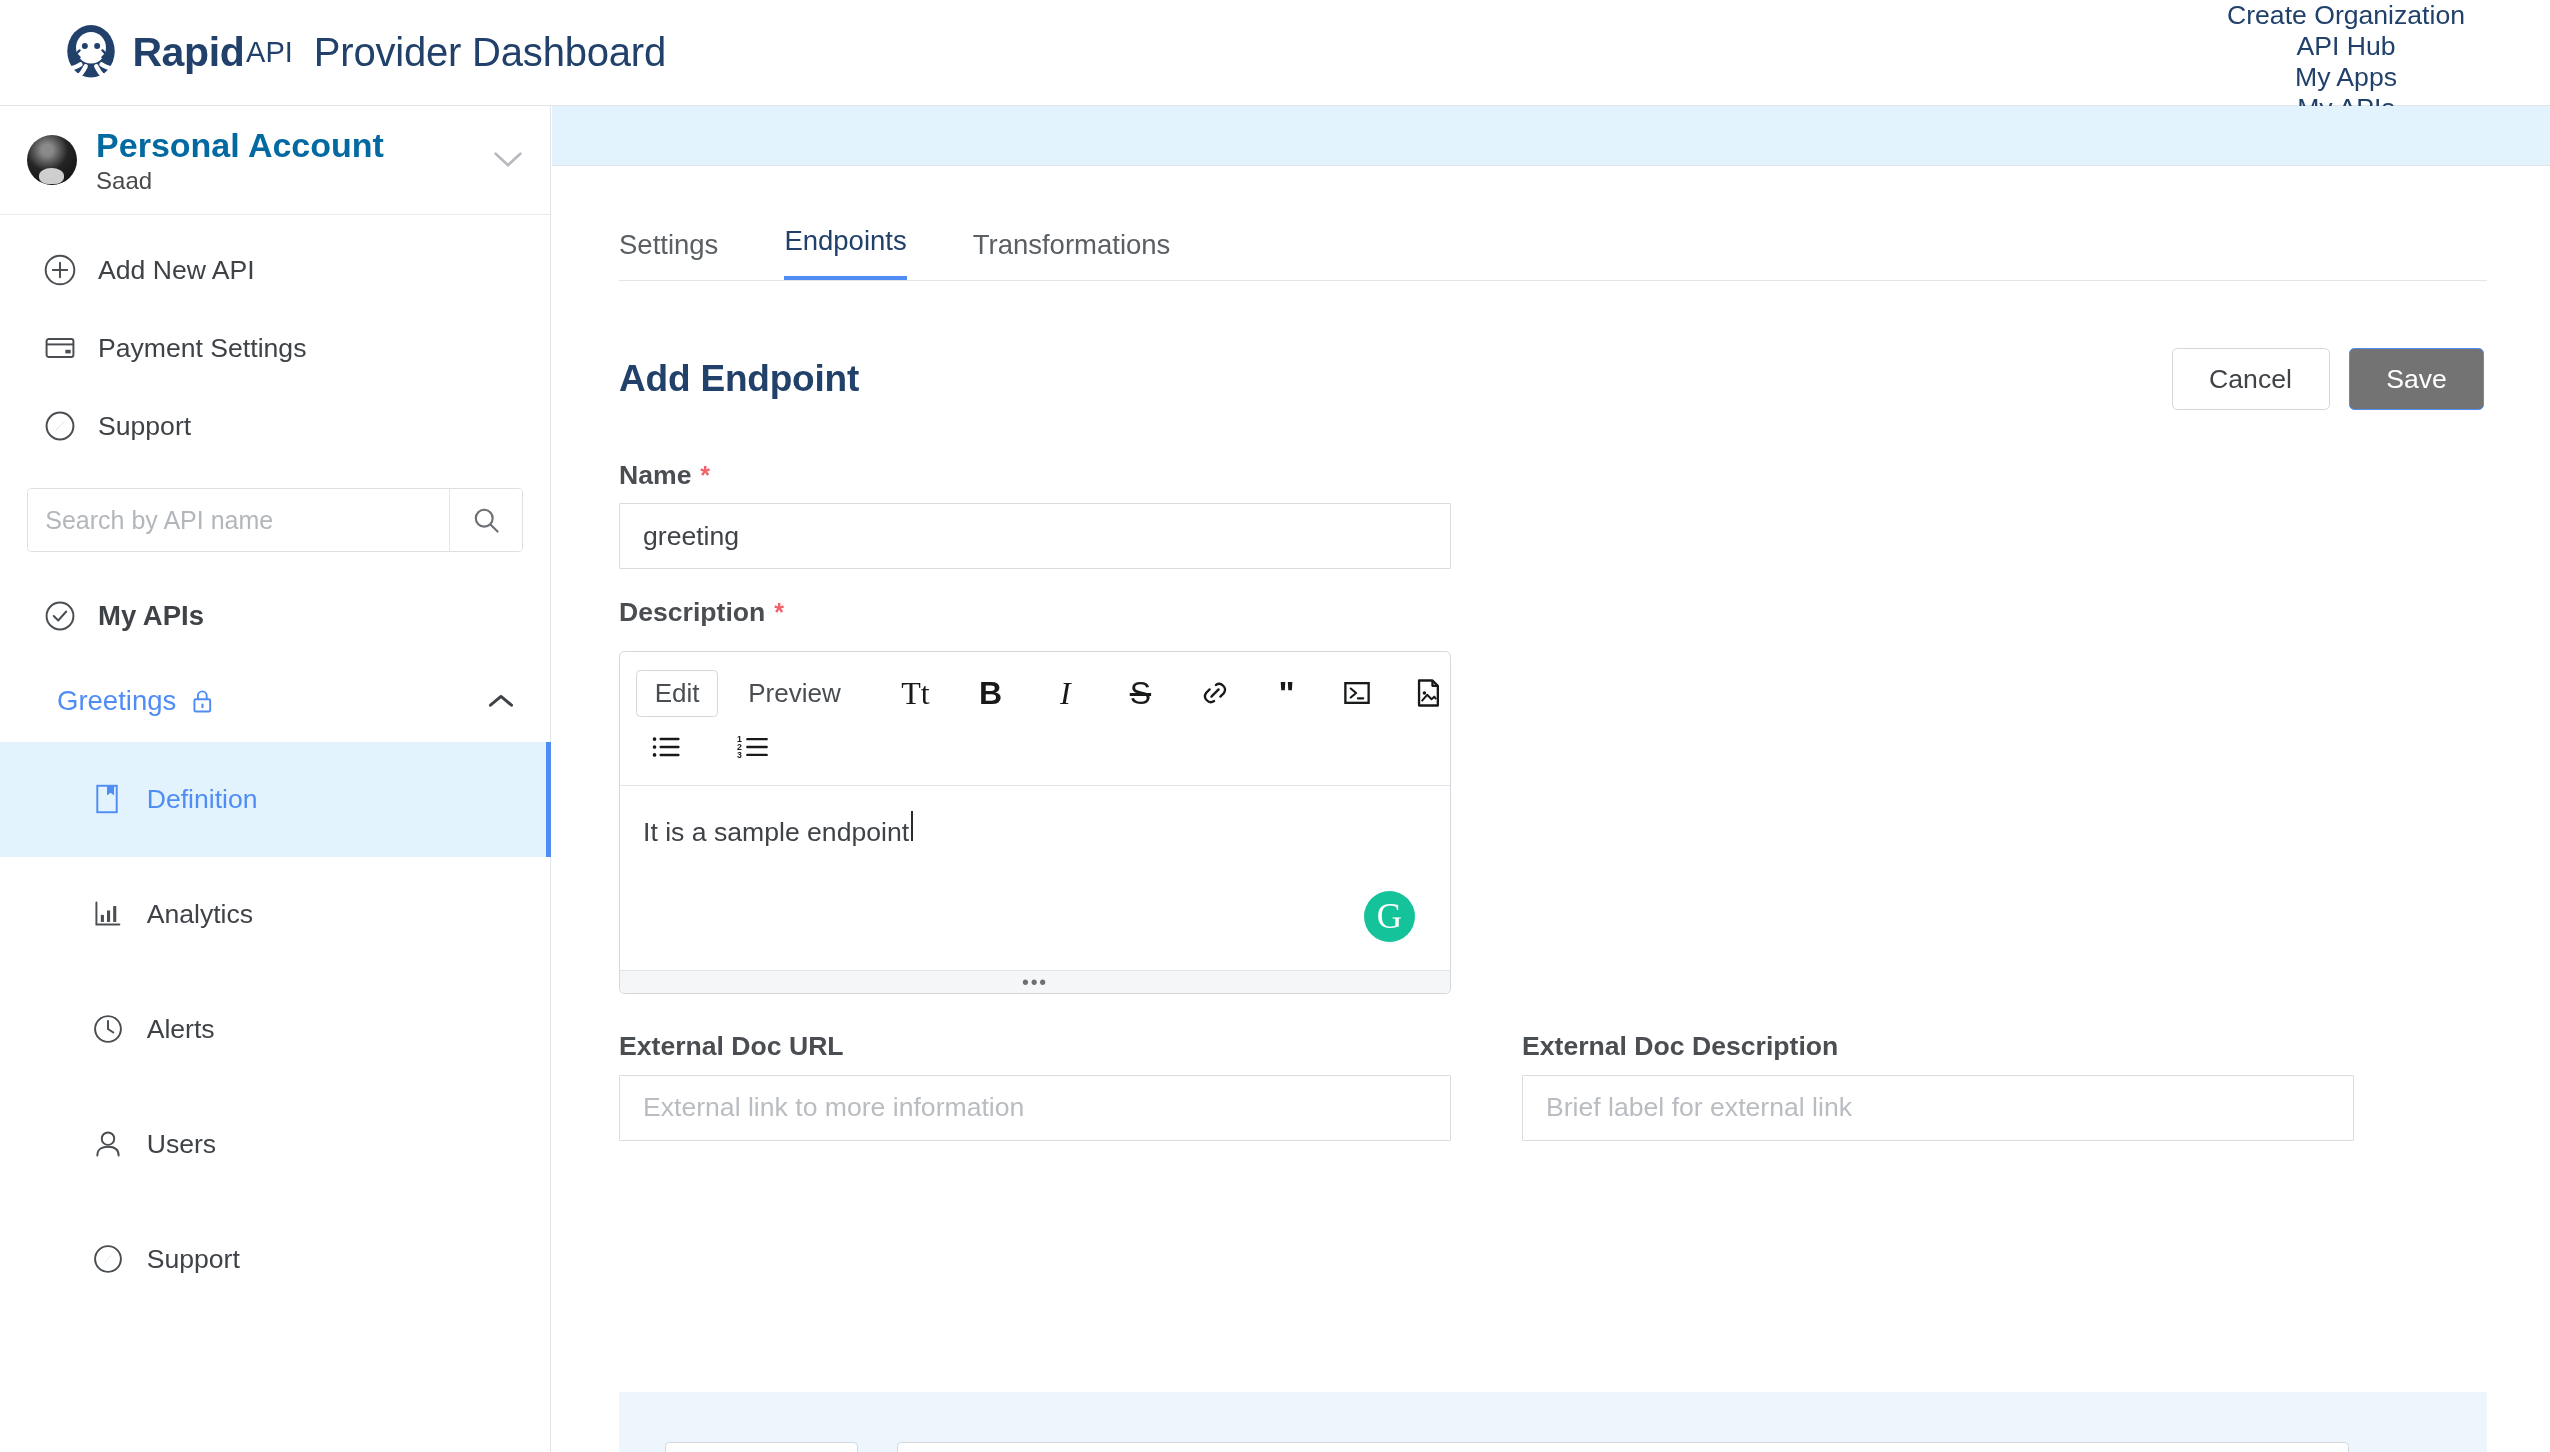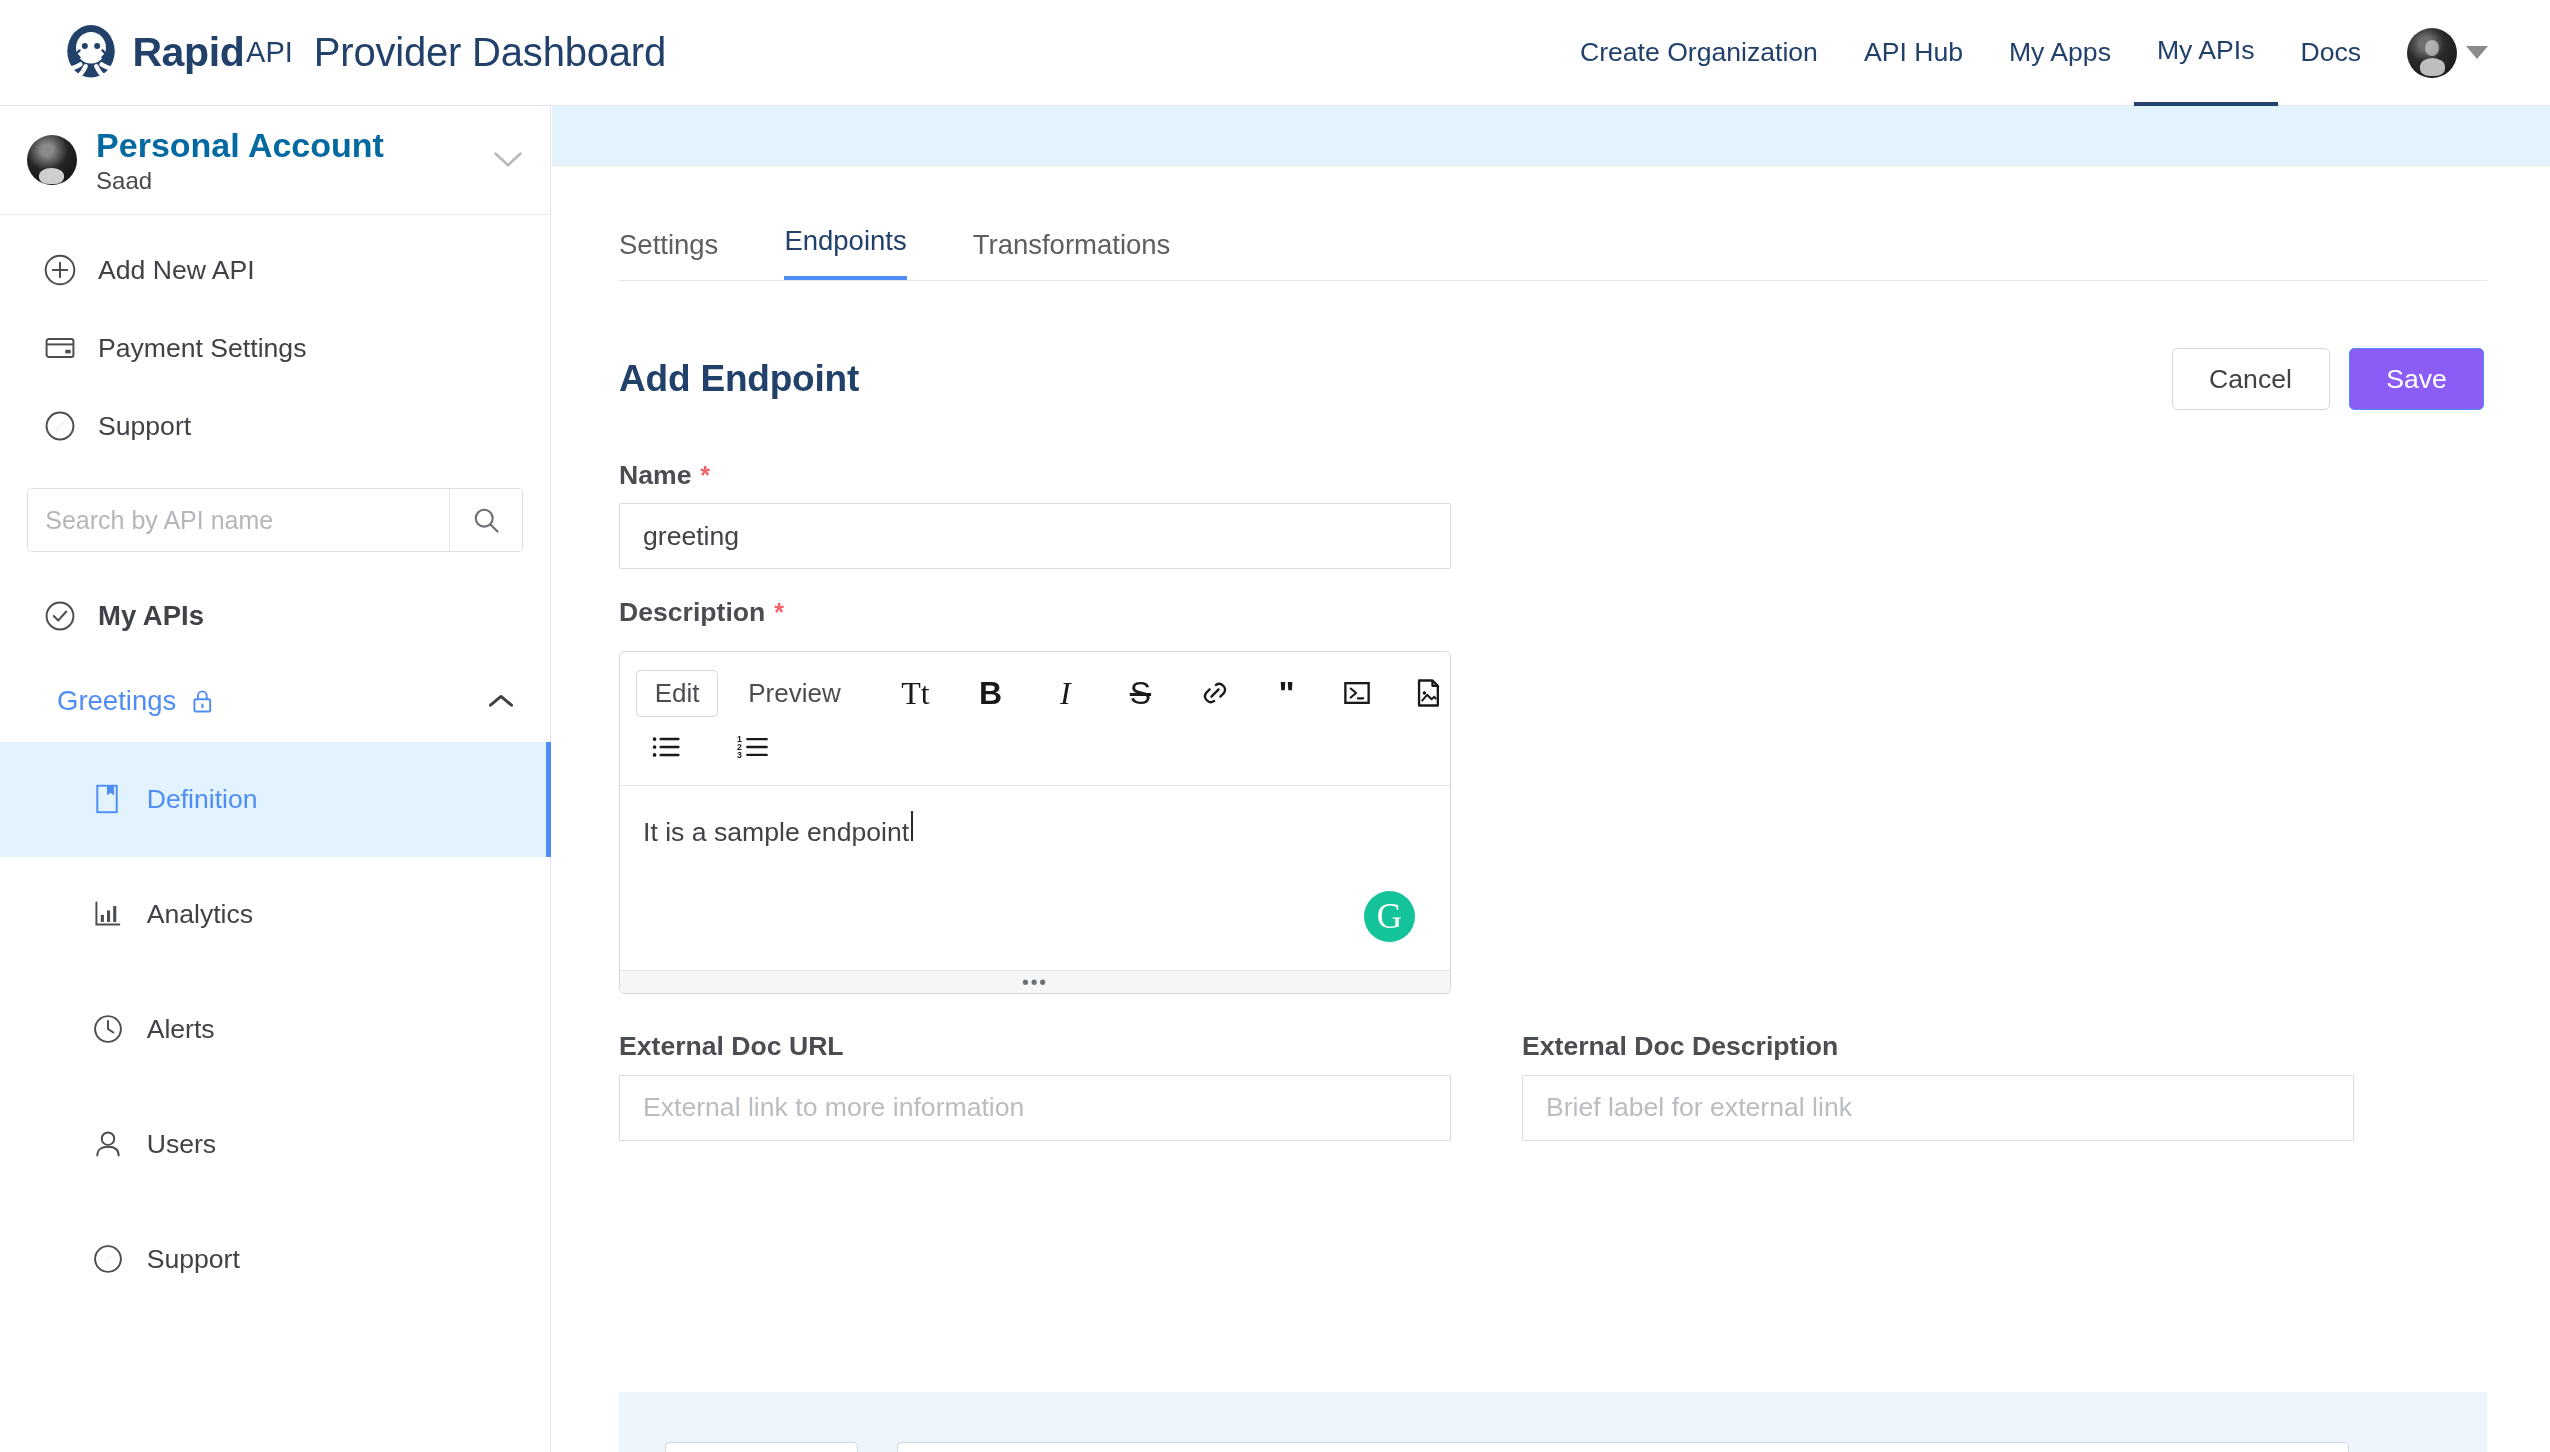--- a/index.html
+++ b/index.html
@@ -27,21 +27,21 @@
   .brand-api {
     font-size: 29px; color: #21416b; margin-left: 1.8px;
     letter-spacing: 0px;
   }
   .brand-sub {
     font-size: 40px; color: #21416b; margin-left: 21px;
     letter-spacing: -0.2px;
   }
   .topnav {
     margin-left: auto; margin-right: 62px;
-    display: flex; align-items: center; height: 106px;
+    display: flex; align-items: center; height: 106px; flex-direction: column;
   }
   .navitem {
     font-size: 26.6px; color: #21416b;
     padding: 0 23px; height: 106px;
     display: flex; align-items: center;
     white-space: nowrap; cursor: pointer;
   }
   .navitem.active { border-bottom: 4.4px solid #21416b; }
   .avatar-wrap { display: flex; align-items: center; margin-left: 23px; cursor: pointer; }
   .avatar {
@@ -180,21 +180,21 @@
   .btn-row { margin-left: auto; display: flex; align-items: center; }
   .btn {
     height: 62px; border-radius: 5.3px; font-size: 26.6px;
     display: flex; align-items: center; justify-content: center;
     cursor: pointer; font-family: "Liberation Sans", sans-serif;
   }
   .btn-cancel {
     width: 158px; background: #fff; color: #3f4347; border: 0.9px solid #d4d8dc;
   }
   .btn-save {
-    width: 135px; background: #8b5cf6; color: #fff; border: 0.9px solid #4f8df5;
+    width: 135px; background: #737373; color: #fff; border: 0.9px solid #4f8df5;
     margin-left: 19.5px;
   }
 
   .field-label {
     font-size: 26.6px; color: #4a4e52; margin-bottom: 12.4px;
     display: flex; align-items: baseline; font-weight: bold;
   }
   .req { color: #f4606a; margin-left: 8.9px; font-size: 25px; }
 
   .form-area { margin: 50px 0 0 67px; }

